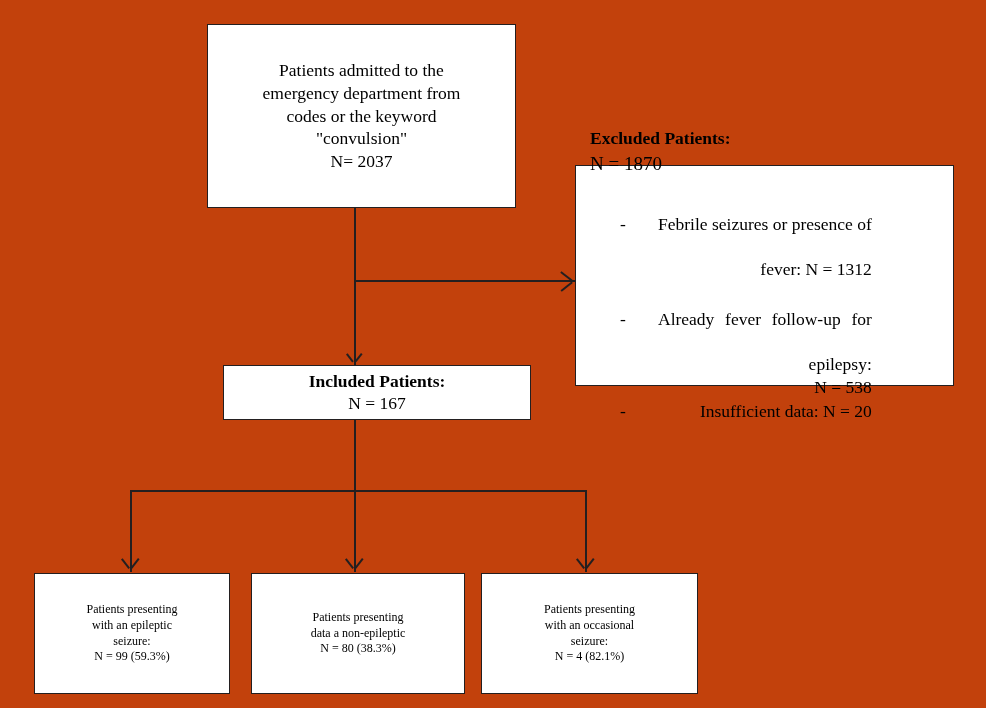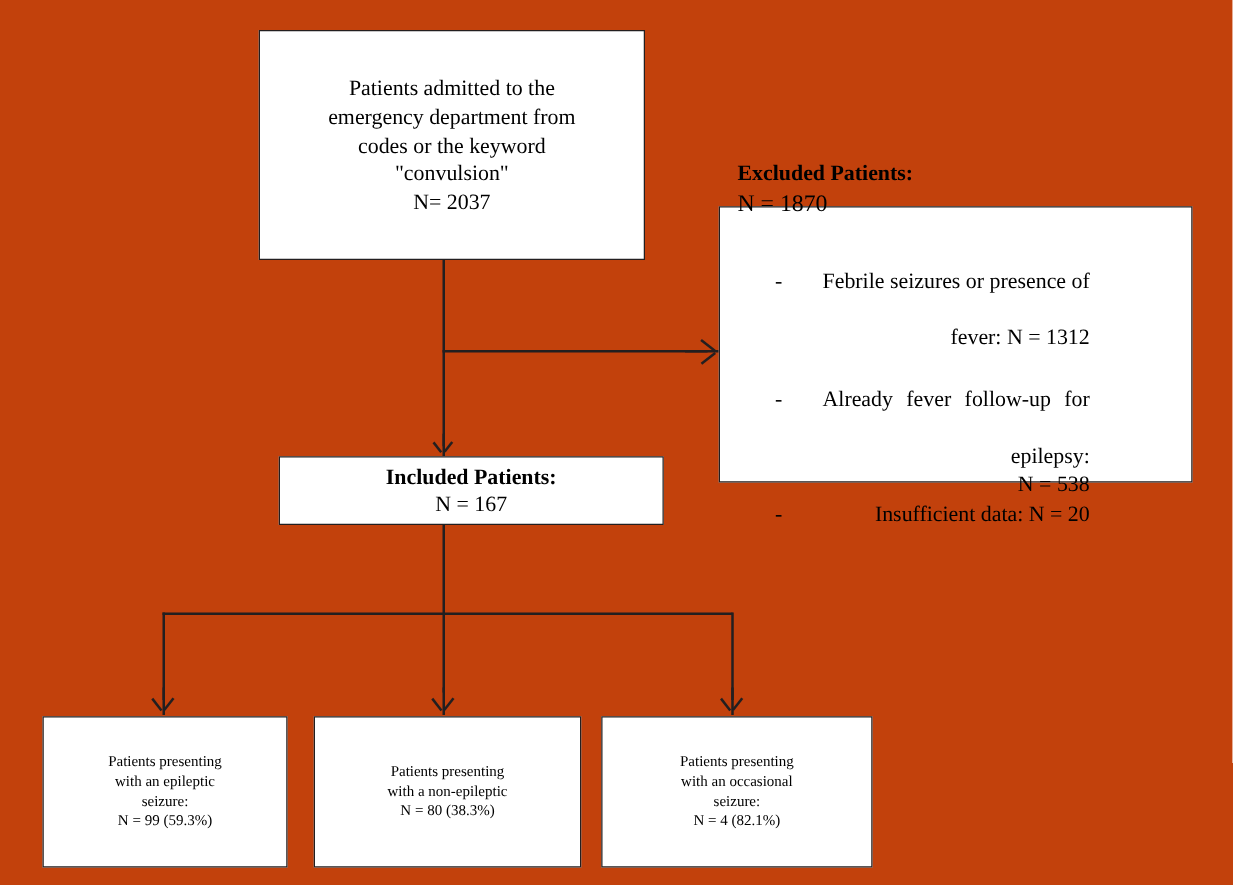--- a/index.html
+++ b/index.html
@@ -180,21 +180,21 @@
 
   <div class="box center leafbox" id="box-leaf-0">
     <span class="txt-line">Patients presenting</span>
     <span class="txt-line">with an epileptic</span>
     <span class="txt-line">seizure:</span>
     <span class="txt-line">N = 99 (59.3%)</span>
   </div>
 
   <div class="box center leafbox" id="box-leaf-1">
     <span class="txt-line">Patients presenting</span>
-    <span class="txt-line">with a non-epileptic</span>
+    <span class="txt-line">data a non-epileptic</span>
     <span class="txt-line">N = 80 (38.3%)</span>
   </div>
 
   <div class="box center leafbox" id="box-leaf-2">
     <span class="txt-line">Patients presenting</span>
     <span class="txt-line">with an occasional</span>
     <span class="txt-line">seizure:</span>
     <span class="txt-line">N = 4 (82.1%)</span>
   </div>
 

